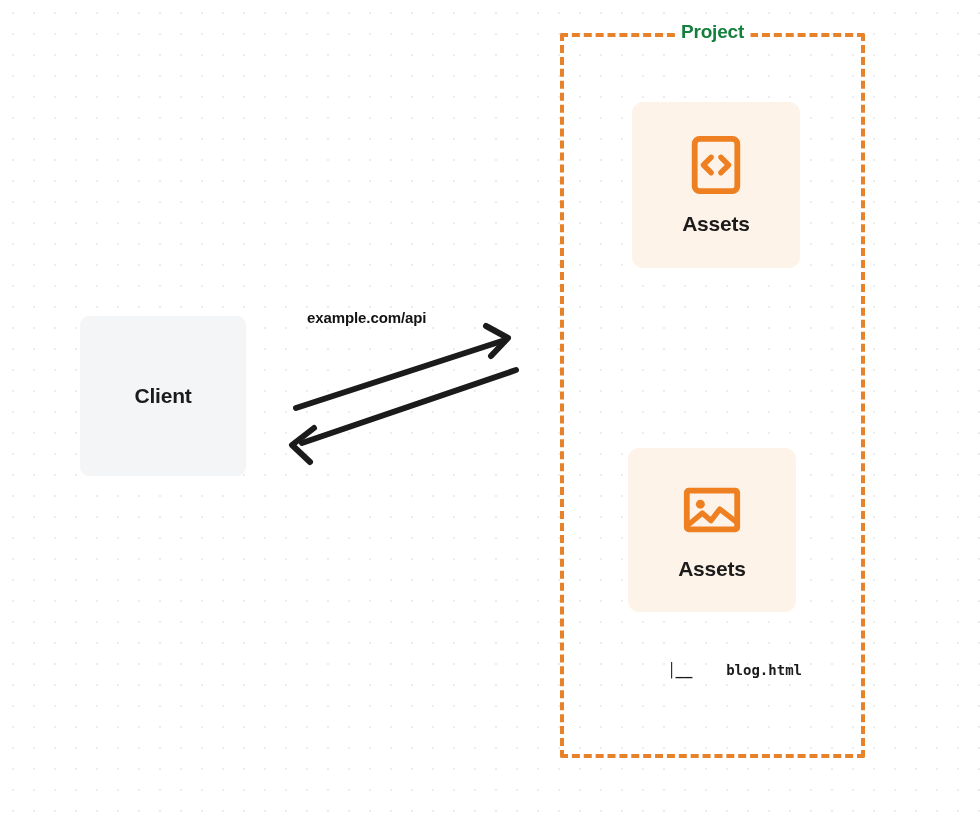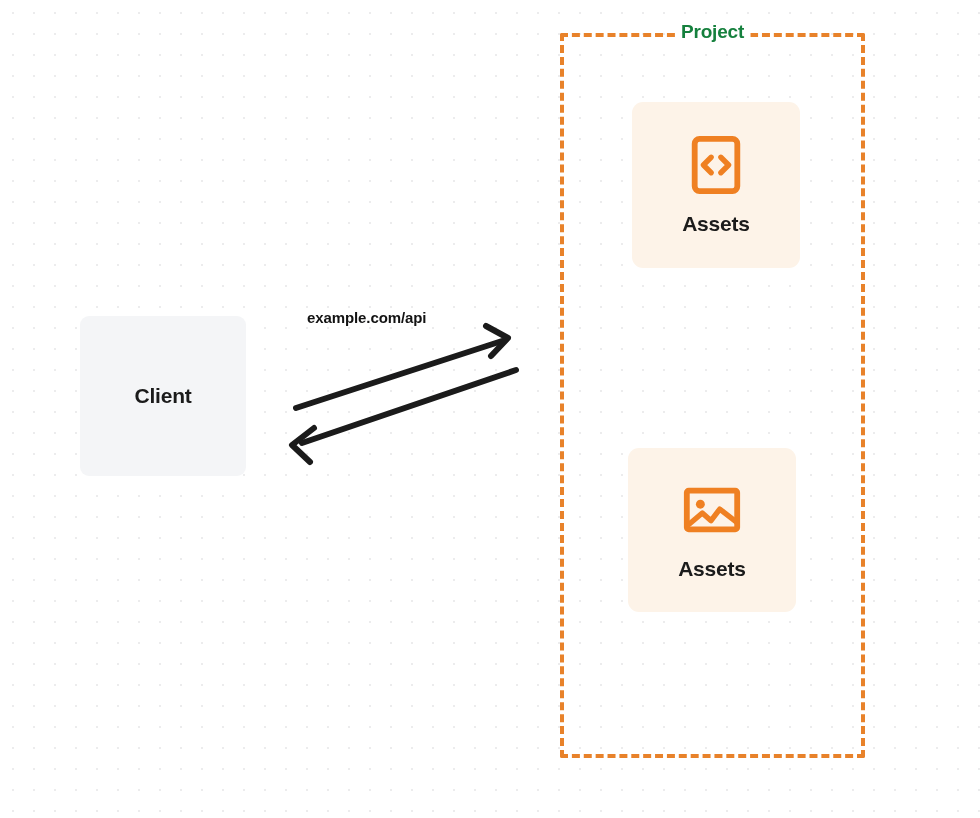--- a/index.html
+++ b/index.html
@@ -188,16 +188,17 @@
   <div class="card card-assets">
     <svg class="card-icon" viewBox="0 0 64 64">
       <rect x="6" y="12" width="52" height="40" rx="2" ry="2" fill="none" stroke="#ef8022" stroke-width="6"></rect>
       <circle cx="20" cy="26" r="4.6" fill="#ef8022"></circle>
       <polyline points="8,47 22,35 31,43 40,31 58,45" fill="none" stroke="#ef8022" stroke-width="5.5" stroke-linecap="round" stroke-linejoin="round"></polyline>
     </svg>
     <span class="card-label">Assets</span>
   </div>
 
   <div class="file-tree">
+    <span class="tree-row">      │__    blog.html</span>
     
   </div>
 
 </div>
 
 </body></html>

